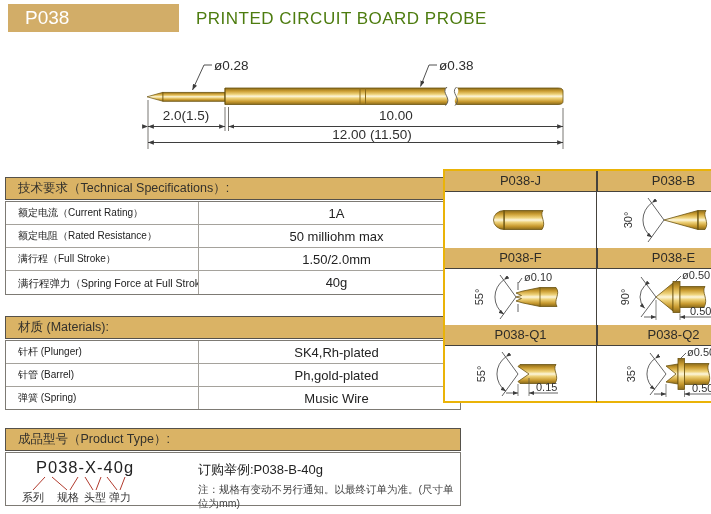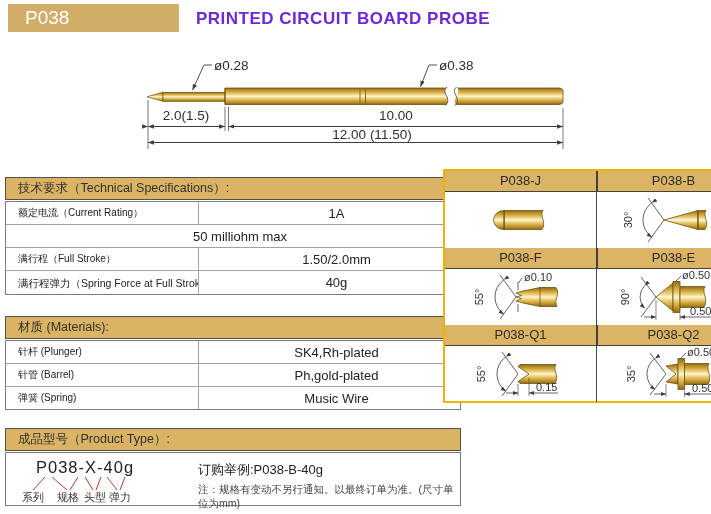--- a/index.html
+++ b/index.html
@@ -2,21 +2,21 @@
 <html><head>
 <meta charset="utf-8">
 <style>
   * { margin:0; padding:0; box-sizing:border-box; }
   body { font-family:"Liberation Sans", sans-serif; background:#fff; }
   #page { position:relative; width:711px; height:514px; background:#ffffff; overflow:hidden; }
 
   
   .model-box { position:absolute; left:8px; top:4px; width:171px; height:28px;
     background:#d2ad68; color:#ffffff; font-size:19px; line-height:28px; padding-left:17px; }
-  .page-title { position:absolute; left:196px; top:9px; color:#6d28d9; font-weight:bold;
+  .page-title { position:absolute; left:196px; top:9px; color:#4d7c0f; font-weight:normal;
     font-size:17px; letter-spacing:0.5px; }
 
   svg text { font-family:"Liberation Sans", sans-serif; }
 
   .main-drawing { position:absolute; left:130px; top:50px; }
 
   
   .panel { position:absolute; left:5px; width:456px; }
   .panel-header { height:23px; background:#dab365; border:1px solid #55514a; color:#33312c;
     font-size:12.5px; line-height:21px; padding-left:12px; }
@@ -110,20 +110,21 @@
   </svg>
 
   <div class="panel spec-panel" style="top:177px">
     <div class="panel-header">技术要求（Technical Specifications）:</div>
     <div class="panel-rows">
       <div class="prow">
         <div class="cell-label">额定电流（Current Rating）</div>
         <div class="cell-value">1A</div>
       </div>
       <div class="prow">
+        <div class="cell-label">额定电阻（Rated Resistance）</div>
         <div class="cell-value">50 milliohm max</div>
       </div>
       <div class="prow">
         <div class="cell-label">满行程（Full Stroke）</div>
         <div class="cell-value">1.50/2.0mm</div>
       </div>
       <div class="prow">
         <div class="cell-label">满行程弹力（Spring Force at Full Stroke）</div>
         <div class="cell-value">40g</div>
       </div>

